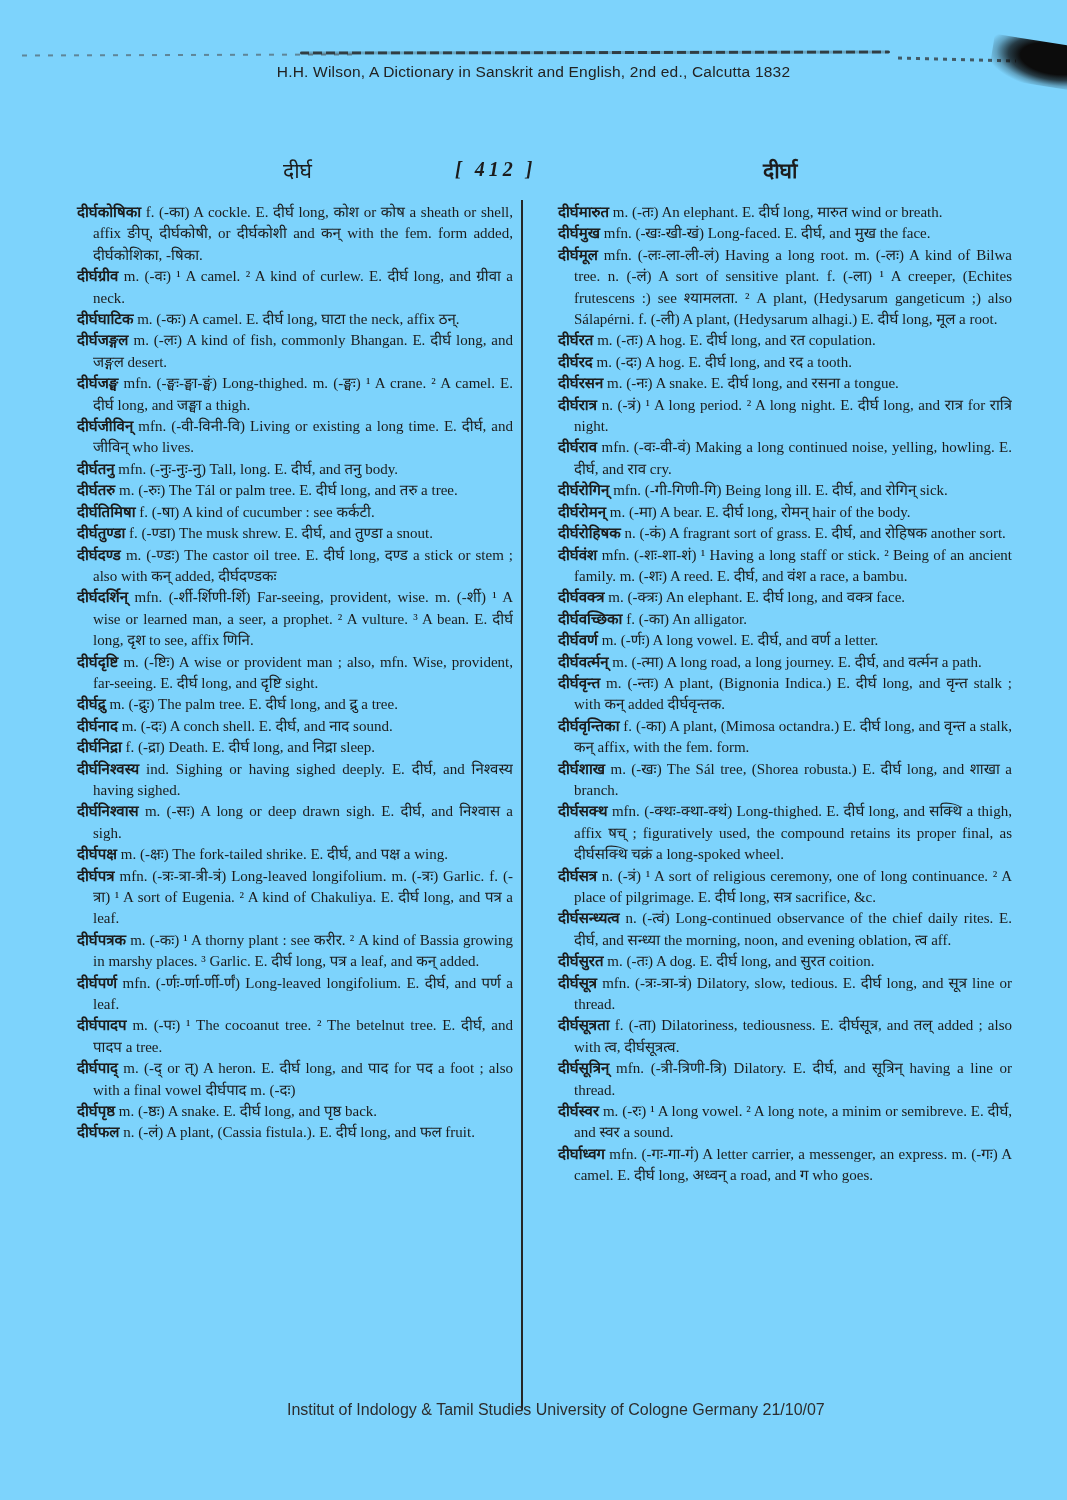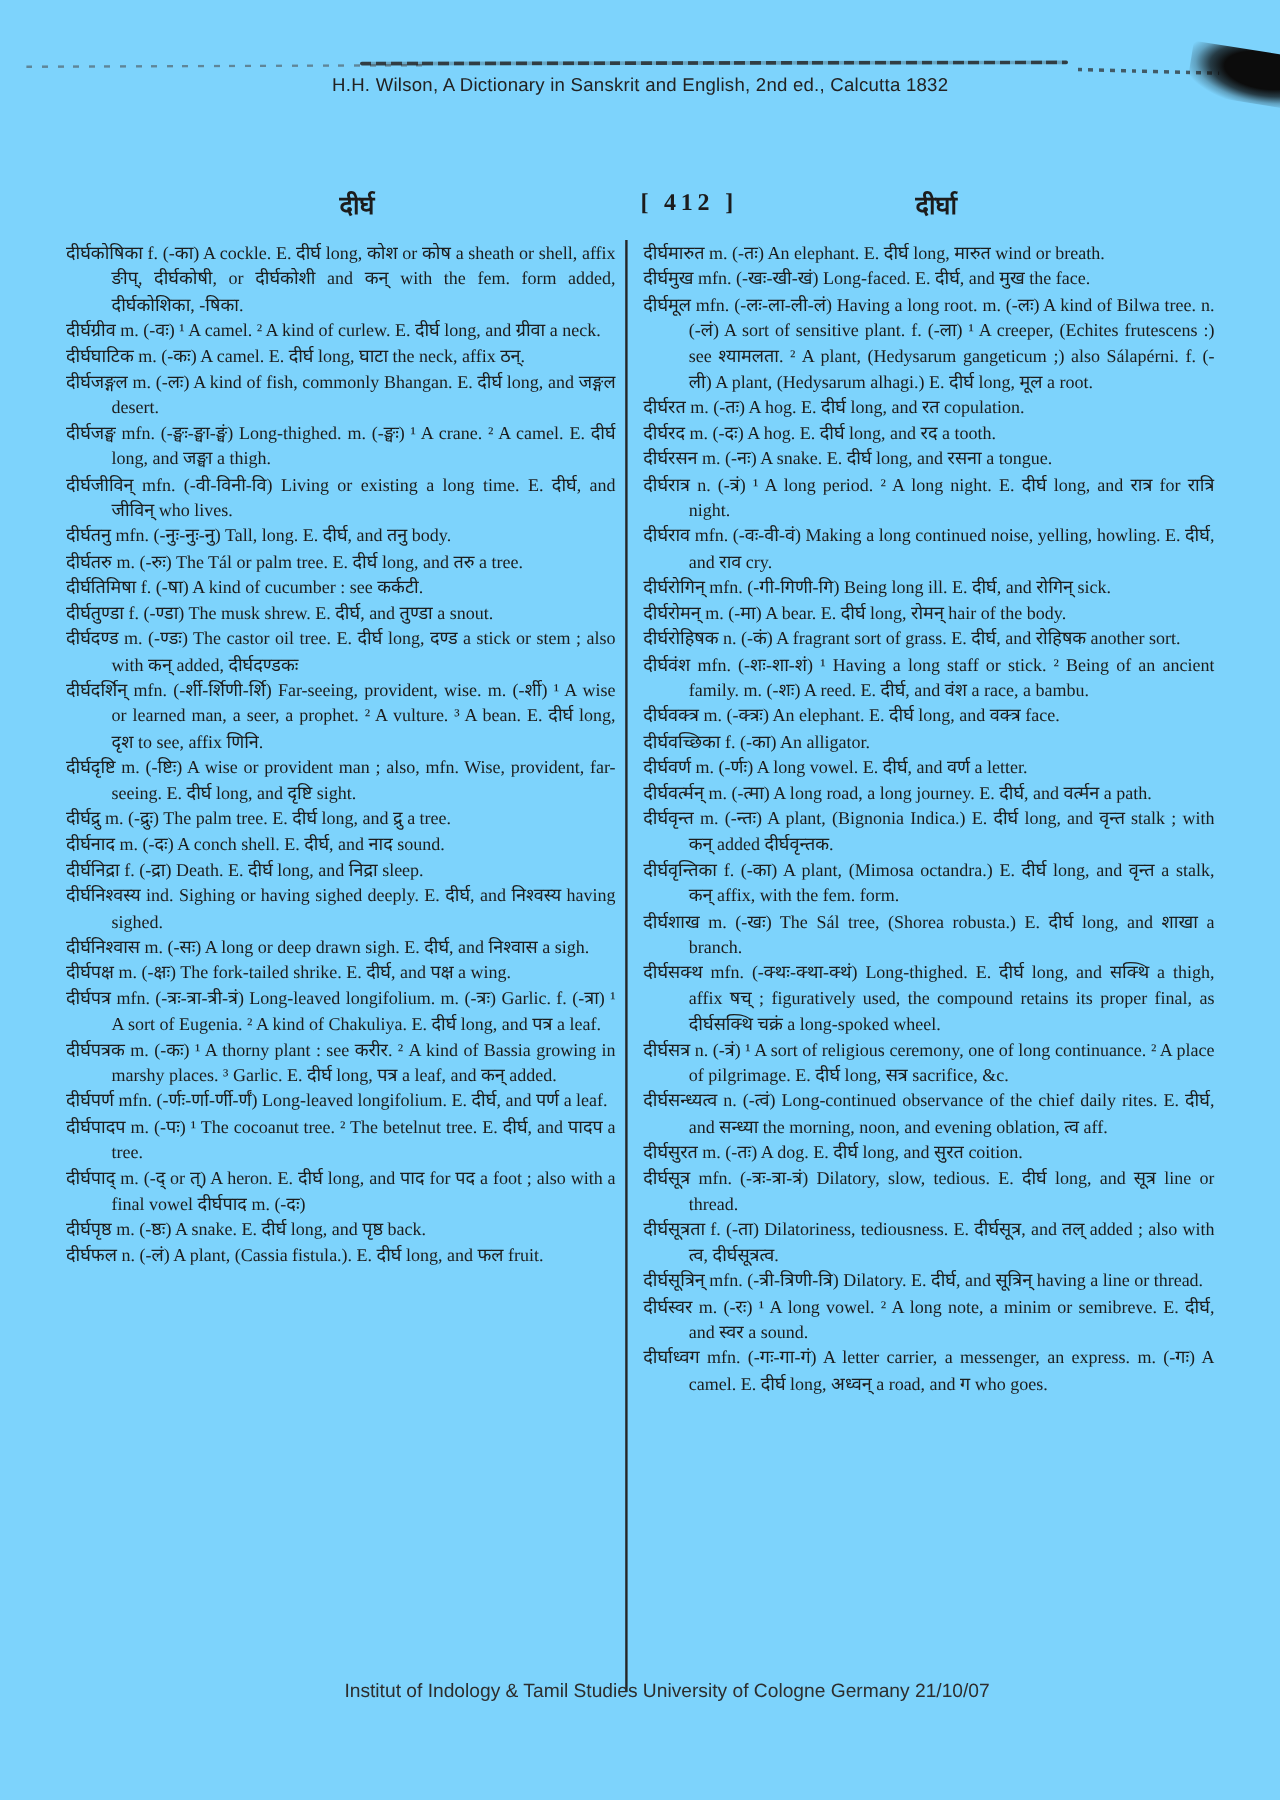--- a/index.html
+++ b/index.html
@@ -33,33 +33,33 @@
     transform:rotate(9deg);
   }
   
   .caption{
     position:absolute;top:63px;left:0;width:100%;
     text-align:center;
     font-family:"Liberation Sans", sans-serif;
     font-size:15.5px;color:#222;letter-spacing:.2px;
   }
   
-  .rh-left{position:absolute;left:283px;top:156px;font-size:21px;font-weight:bold;}
-  .rh-page{position:absolute;left:455px;top:158px;width:160px;text-align:right;font-size:20px;font-weight:bold;letter-spacing:4px;}
+  .rh-left{position:absolute;left:283px;top:156px;font-size:21px;font-weight:normal;}
+  .rh-page{position:absolute;left:455px;top:158px;width:160px;text-align:left;font-size:20px;font-weight:bold;letter-spacing:4px;font-style:italic;}
   .rh-right{position:absolute;left:763px;top:156px;font-size:21px;font-weight:bold;}
   
   .col{
     position:absolute;top:202px;height:1200px;overflow:hidden;
     font-size:15px;line-height:21.4px;text-align:justify;
   }
   .col-left{left:55px;width:458px;}
   .col-right{left:536px;width:476px;}
   .divider{position:absolute;left:521px;top:200px;width:2px;height:1210px;background:#262626;}
   .entry{margin:0;padding-left:38px;text-indent:-38px;}
-  .hw{font-weight:normal;}
+  .hw{font-weight:bold;margin-left:22px;}
   
   .stamp{
     position:absolute;left:287px;top:1401px;white-space:nowrap;
     font-family:"Liberation Sans", sans-serif;
     font-size:16px;color:#2d2d2d;
   }
 </style>
 </head>
 <body>
 

